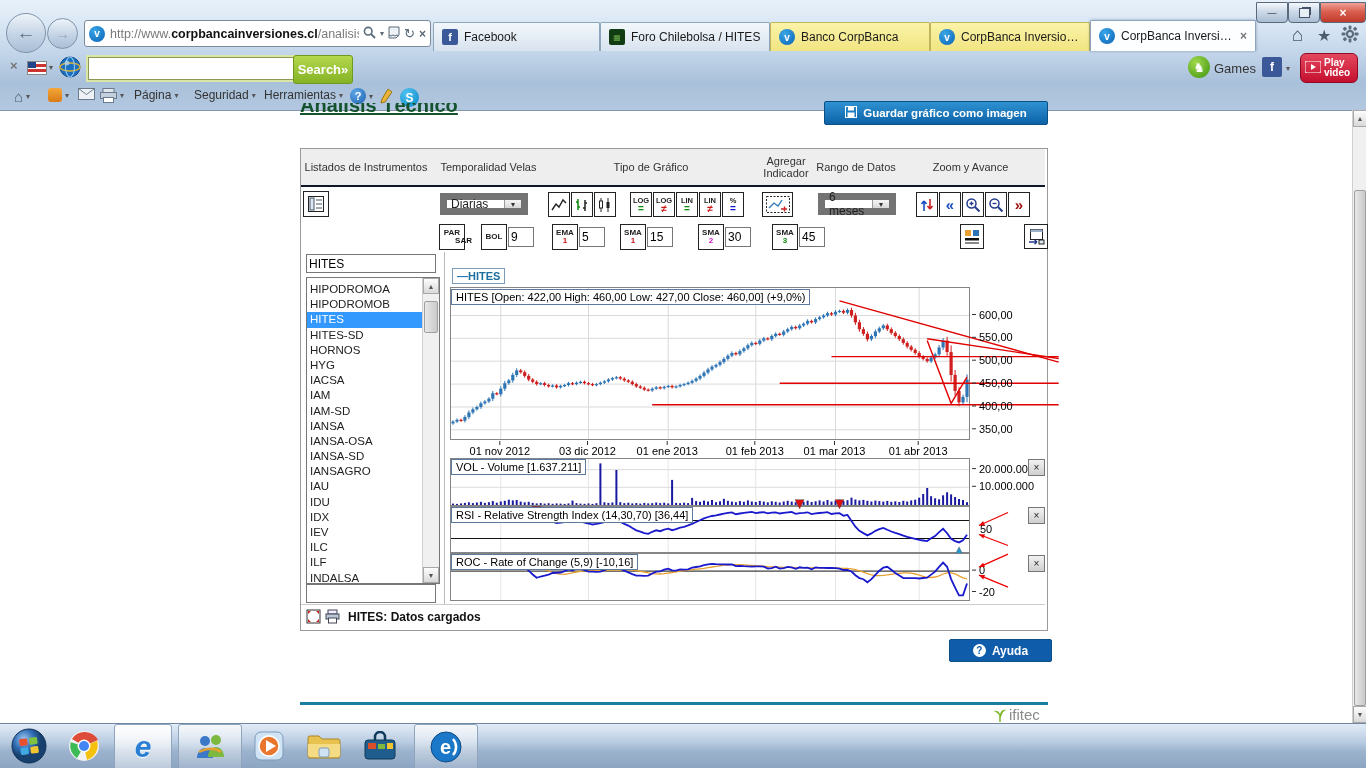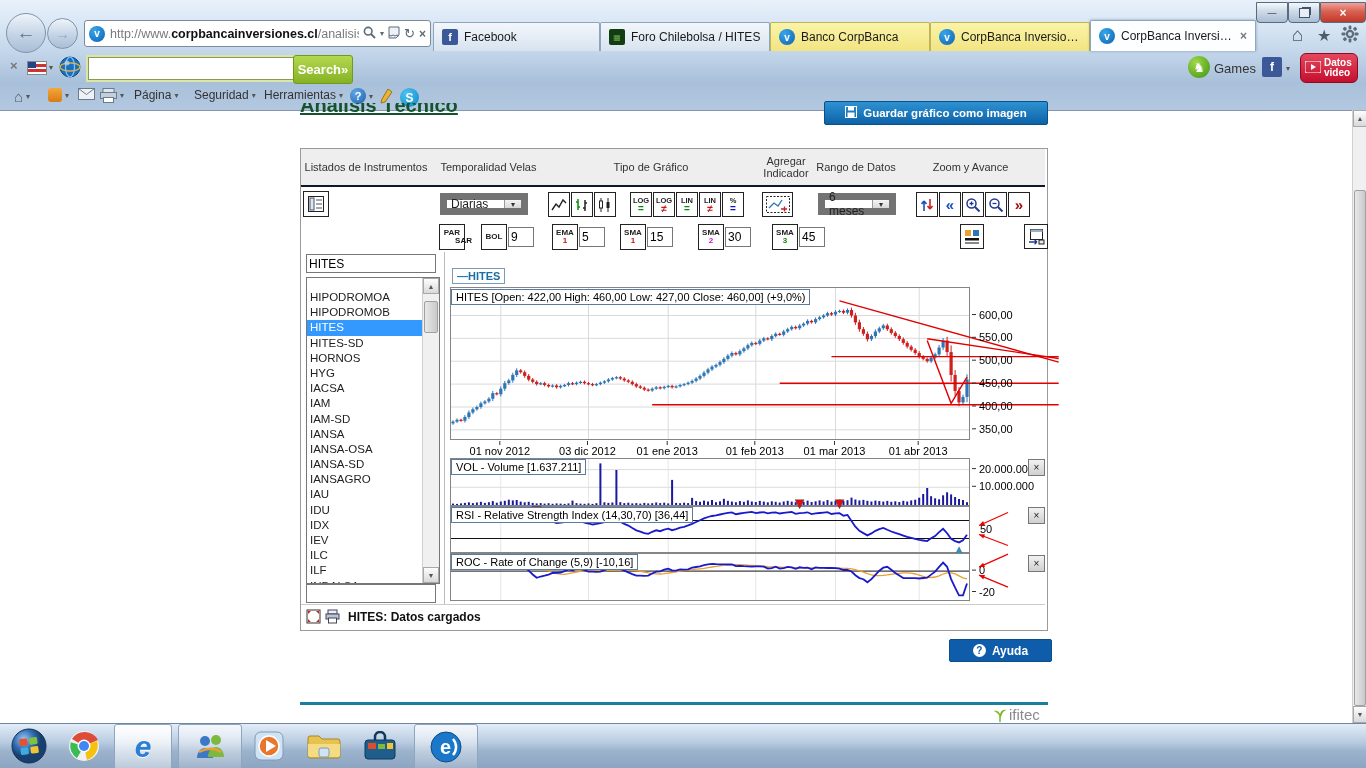--- a/index.html
+++ b/index.html
@@ -178,21 +178,21 @@
         <span style="display:flex;width:22px;height:22px;border-radius:50%;background:radial-gradient(circle at 35% 30%,#9fd84a,#3f9410);align-items:center;justify-content:center;color:#fff;font-size:13px;">♞</span>
       </span>
     <span class="abs" style="left:1214px;top:61px;font-size:13px;color:#333;cursor:pointer;">Games</span>
     <span class="abs" style="left:1262px;top:57px;width:20px;height:20px;background:#3b5998;color:#fff;font-weight:bold;text-align:center;line-height:20px;border-radius:2px;cursor:pointer;">f</span>
     <span class="chrome-ic drop" style="left:1286px;top:64px;">▾</span>
     <div id="playvideo">
       <span><svg width="16" height="12" viewBox="0 0 16 12">
             <rect x="0" y="0" width="16" height="12" rx="2" fill="none" stroke="#fff"></rect>
             <polygon points="6,3 11,6 6,9" fill="#fff"></polygon>
           </svg></span>
-      <span><span>Datos</span><br><span>video</span></span>
+      <span><span>Play</span><br><span>video</span></span>
     </div>
 
     <span class="menu-item" style="left:14px;">
         <span style="font-size:15px;color:#4e5d6d;">⌂</span>
         <span class="drop">▾</span>
       </span>
     <span class="menu-item" style="left:48px;">
         <span style="display:inline-block;width:14px;height:14px;background:linear-gradient(#f4a73c,#d97b14);border-radius:3px;"></span>
         <span class="drop">▾</span>
       </span>
@@ -403,21 +403,21 @@
         <rect x="2.5" y="0.5" width="12" height="10" fill="#fff" stroke="#222"></rect>
         <rect x="2.5" y="0.5" width="12" height="2.5" fill="#9ab0c8"></rect>
         <path d="M1 13h8m0 0l-2.5-2.2M9 13l-2.5 2.2" stroke="#223a8c" stroke-width="1.3" fill="none"></path>
         <rect x="11" y="11" width="5" height="4" fill="#dfe8f2" stroke="#222"></rect>
       </svg>
     </div>
 
   <div class="abs" style="left:301px;top:252px;width:143px;height:353px;border-right:1px solid #bbb;"></div>
   <input class="tinput" style="left: 306px; top: 254px; width: 130px; height: 19px;" value="HITES">
   <div id="listbox">
-      <div style="position: absolute; left: 0px; top: 12px; width: 115px;">
+      <div style="position: absolute; left: 0px; top: 4px; width: 115px;">
         <div class="li">HIPODROMOA</div>
         <div class="li">HIPODROMOB</div>
         <div class="li sel">HITES</div>
         <div class="li">HITES-SD</div>
         <div class="li">HORNOS</div>
         <div class="li">HYG</div>
         <div class="li">IACSA</div>
         <div class="li">IAM</div>
         <div class="li">IAM-SD</div>
         <div class="li">IANSA</div>

